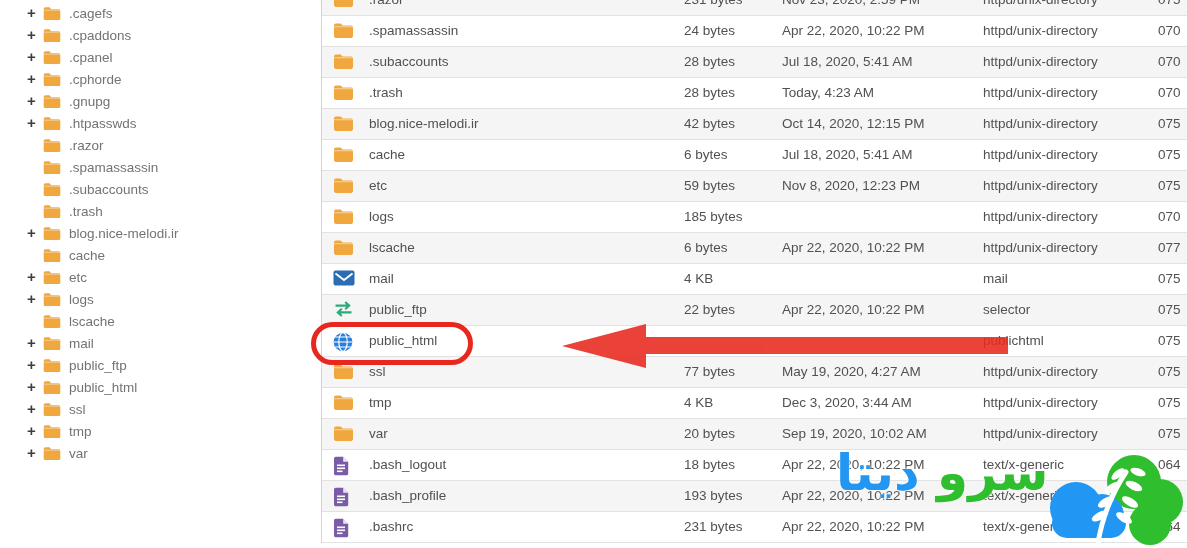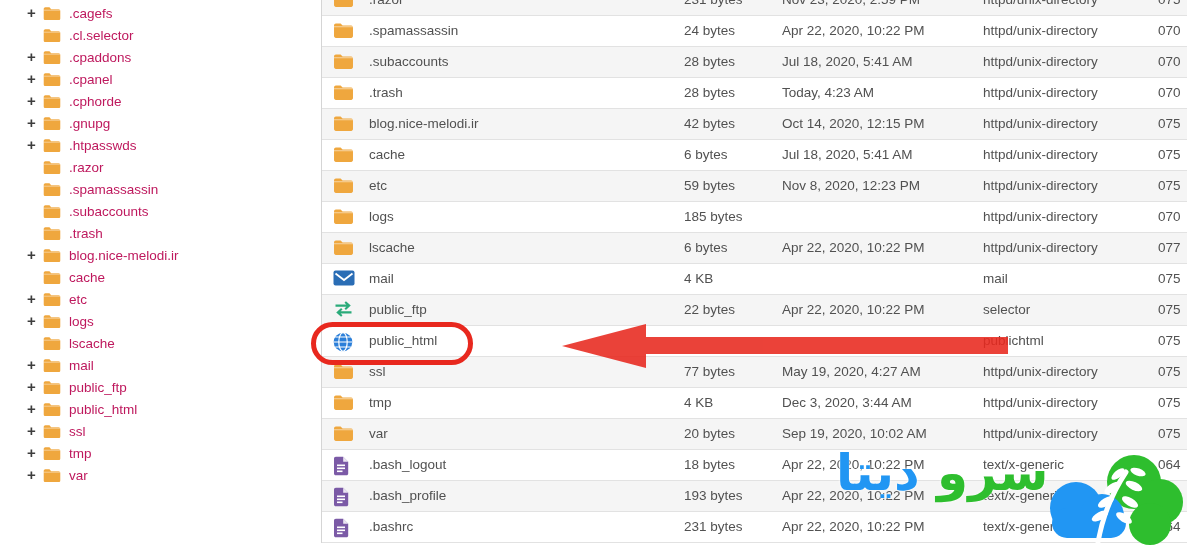--- a/index.html
+++ b/index.html
@@ -5,21 +5,21 @@
   html,body{margin:0;padding:0;background:#fff;}
   #screen{
     position:relative;width:1187px;height:548px;overflow:hidden;background:#fff;
     font-family:"Liberation Sans","DejaVu Sans",sans-serif;color:#4f4f4f;
   }
   
   #sidebar{position:absolute;left:0;top:0;width:321px;height:548px;padding-top:2px;box-sizing:border-box;}
   .tree-item{display:flex;align-items:center;height:22px;padding-left:27px;cursor:pointer;}
   .expander{width:16px;font-size:15px;font-weight:bold;color:#3d3d3d;line-height:22px;flex:0 0 16px;}
   .tree-icon{width:19px;height:16px;flex:0 0 19px;display:inline-flex;align-items:center;}
-  .tree-label{margin-left:7px;font-size:13.5px;color:#be185d;white-space:nowrap;}
+  .tree-label{margin-left:7px;font-size:13.5px;color:#737373;white-space:nowrap;}
   
   #table{position:absolute;left:321px;top:-15px;width:866px;border-left:1px solid #d5d5d5;}
   .trow{position:relative;height:30px;border-bottom:1px solid #e2e2e2;background:#fff;cursor:pointer;}
   .trow.alt{background:#f5f5f5;}
   .cell{position:absolute;top:0;line-height:30px;font-size:13.5px;color:#515151;white-space:nowrap;}
   .c-icon{left:11px;top:6px;width:22px;height:19px;line-height:normal;}
   .c-name{left:47px;}
   .c-size{left:362px;}
   .c-date{left:460px;}
   .c-type{left:661px;}
@@ -47,30 +47,20 @@
         <span class="expander">+</span>
         <span class="tree-icon">
           <svg width="18" height="15" viewBox="0 0 20 16.5">
             <path d="M0.8 3.2c0-1 .8-1.8 1.8-1.8h4.6l1.9 2h8.4c1 0 1.7.8 1.7 1.8v8.5c0 1-.7 1.8-1.7 1.8H2.6c-1 0-1.8-.8-1.8-1.8z" fill="#EFA73E"></path>
             <path d="M0.8 4.6h18.4" stroke="#ffffff" stroke-width="0.9" opacity="0.55"></path>
           </svg>
         </span>
         <span class="tree-label">.cagefs</span>
       </div>
       <div class="tree-item">
-        <span class="expander"></span>
-        <span class="tree-icon">
-          <svg width="18" height="15" viewBox="0 0 20 16.5">
-            <path d="M0.8 3.2c0-1 .8-1.8 1.8-1.8h4.6l1.9 2h8.4c1 0 1.7.8 1.7 1.8v8.5c0 1-.7 1.8-1.7 1.8H2.6c-1 0-1.8-.8-1.8-1.8z" fill="#EFA73E"></path>
-            <path d="M0.8 4.6h18.4" stroke="#ffffff" stroke-width="0.9" opacity="0.55"></path>
-          </svg>
-        </span>
-        <span class="tree-label">.cl.selector</span>
-      </div>
-      <div class="tree-item">
         <span class="expander">+</span>
         <span class="tree-icon">
           <svg width="18" height="15" viewBox="0 0 20 16.5">
             <path d="M0.8 3.2c0-1 .8-1.8 1.8-1.8h4.6l1.9 2h8.4c1 0 1.7.8 1.7 1.8v8.5c0 1-.7 1.8-1.7 1.8H2.6c-1 0-1.8-.8-1.8-1.8z" fill="#EFA73E"></path>
             <path d="M0.8 4.6h18.4" stroke="#ffffff" stroke-width="0.9" opacity="0.55"></path>
           </svg>
         </span>
         <span class="tree-label">.cpaddons</span>
       </div>
       <div class="tree-item">

